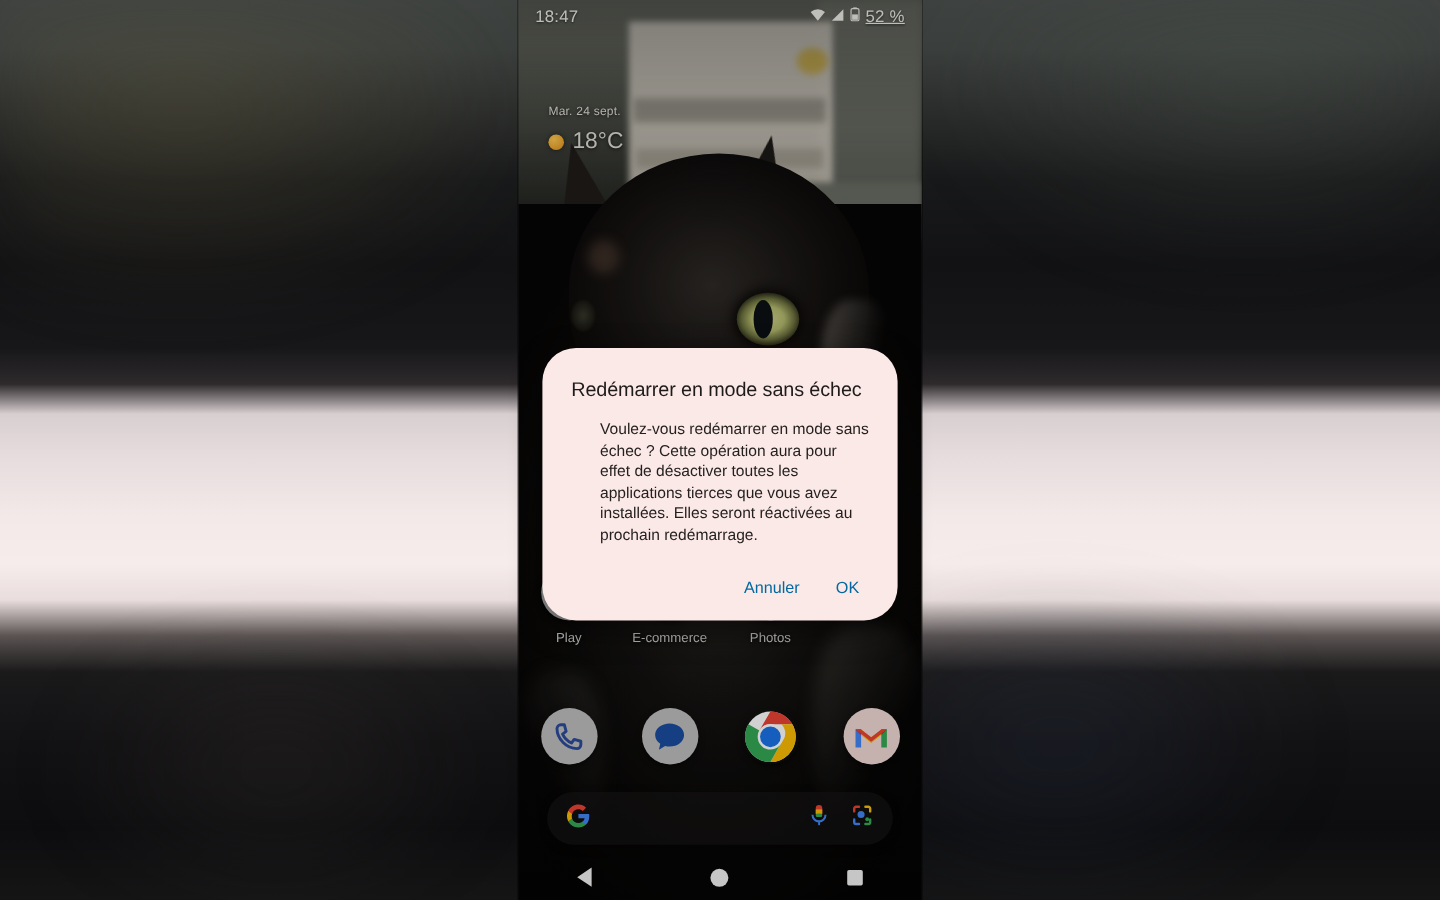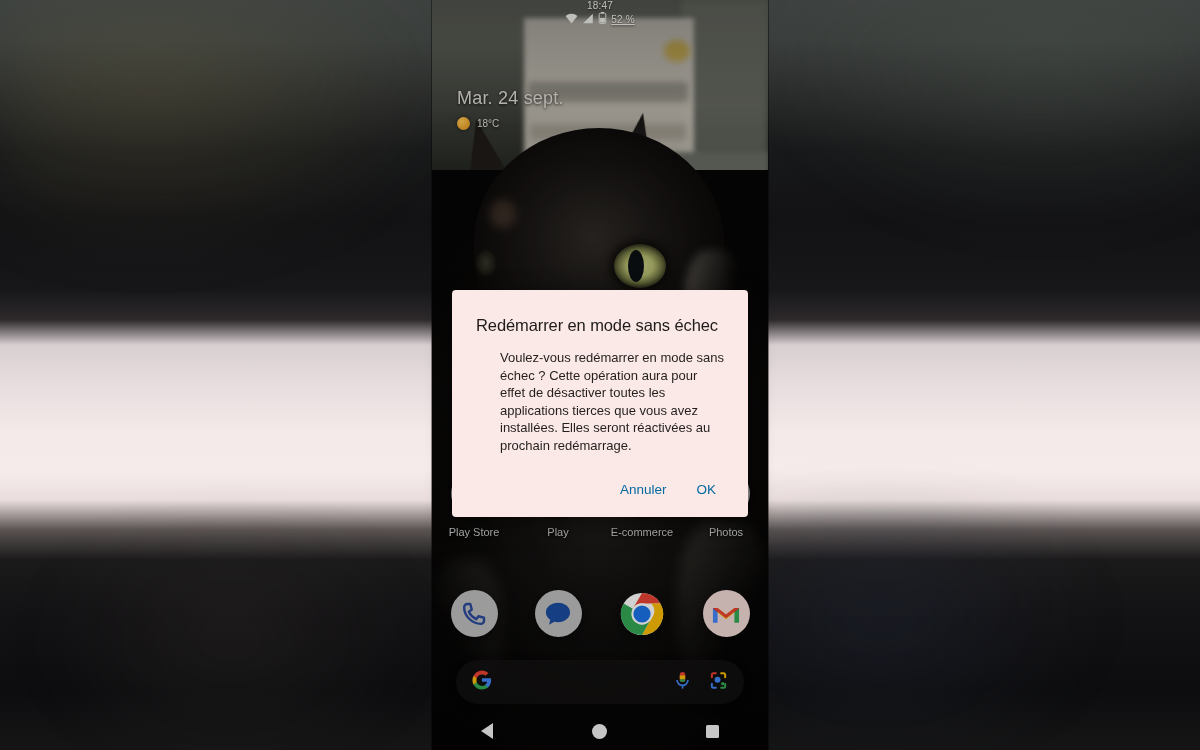--- a/index.html
+++ b/index.html
@@ -133,35 +133,34 @@
   .wp-scrim {
     position:absolute; inset:0;
     background:linear-gradient(180deg, rgba(0,0,0,.28) 0%, rgba(0,0,0,.05) 14%, rgba(0,0,0,0) 30%, rgba(0,0,0,.1) 70%, rgba(0,0,0,.35) 100%);
   }
 
   
   #statusbar {
     position:absolute; left:0; top:0; width:336px; height:26px;
     display:flex; align-items:center; justify-content:space-between;
     padding:0 14px;
-    color:#e8e8e4; font-size:10px; letter-spacing:.2px;
+    color:#e8e8e4; font-size:14px; letter-spacing:.2px;
     text-shadow:0 1px 2px rgba(0,0,0,.6);
     z-index:5;
-    flex-direction:column;
   }
   #status-right { display:flex; align-items:center; gap:4px;text-decoration:underline; }
   .sb-icon { display:inline-block; }
 
   
   #widget {
     position:absolute; left:25px; top:88px; z-index:5;
     color:#ddd9d4; text-shadow:0 1px 3px rgba(0,0,0,.75);
   }
-  #widget-date { font-size:18px; letter-spacing:.2px; }
-  #widget-weather { display:flex; align-items:center; gap:7px; margin-top:8px; font-size:10px; }
+  #widget-date { font-size:10px; letter-spacing:.2px; }
+  #widget-weather { display:flex; align-items:center; gap:7px; margin-top:8px; font-size:19px; }
   .sun-dot {
     width:13px; height:13px; border-radius:50%;
     background:radial-gradient(circle at 35% 32%, #ffc751, #e8a02b 70%, #c9831d);
     box-shadow:0 0 4px rgba(0,0,0,.5);
   }
 
   
   #app-grid {
     position:absolute; left:0; top:470px; width:336px;
     display:grid; grid-template-columns:repeat(4,1fr); z-index:4;
@@ -215,21 +214,21 @@
   }
   .nav-home { width:15px; height:15px; border-radius:50%; background:#f2f2f2; }
   .nav-recents { width:13px; height:13px; background:#f2f2f2; border-radius:1.5px; }
 
   
   #scrim-dialog {
     position:absolute; inset:0; z-index:8; background:rgba(0,0,0,.18);
   }
   #dialog {
     position:absolute; left:452px; top:290px; width:296px; min-height:172px;
-    background:#fbe9e7; border-radius:4px;
+    background:#fbe9e7; border-radius:28px;
     padding:26px 24px 14px 24px;
     z-index:10;
     box-shadow:0 8px 26px rgba(0,0,0,.45);
     font-family:"Liberation Sans", sans-serif;
   }
   #dialog-title {
     font-size:16.5px; color:#1e1b19; letter-spacing:-.1px;
     margin-bottom:14px;
   }
   #dialog-message {
@@ -301,32 +300,20 @@
   <div id="widget">
     <div id="widget-date">Mar. 24 sept.</div>
     <div id="widget-weather">
       <span class="sun-dot"></span>
       <span>18°C</span>
     </div>
   </div>
 
   <div id="app-grid">
 
-    <div class="app">
-      <div class="app-icon bg-grey">
-        <svg width="26" height="28" viewBox="0 0 28 30">
-          <path d="M3 1 L19 15 L3 29 Z" fill="#00a0e9"></path>
-          <path d="M3 1 L19 15 L3 29 Z" fill="none"></path>
-          <path d="M3 1 L14.8 11.3 L3 15 Z" fill="#34a853"></path>
-          <path d="M3 15 L14.8 18.7 L3 29 Z" fill="#ea4335"></path>
-          <path d="M14.8 11.3 L25 15 L14.8 18.7 L19 15 Z" fill="#fbbc04"></path>
-        </svg>
-      </div>
-      <div class="app-label">Play Store</div>
-    </div>
 
     <div class="app">
       <div class="app-icon bg-grey">
         <svg width="28" height="22" viewBox="0 0 30 23">
           <path d="M2 21 L2 6 L15 15 L28 6 L28 21" fill="none"></path>
           <path d="M1 21 L1 5 L7 5 L15 12 L23 5 L29 5 L29 21 L24 21 L24 10 L15 17 L6 10 L6 21 Z" fill="#ea4335"></path>
           <path d="M1 21 L1 5 L6 5 L6 21 Z" fill="#4285f4"></path>
           <path d="M24 21 L24 5 L29 5 L29 21 Z" fill="#34a853"></path>
           <path d="M6 10 L6 21 L1 21 L1 5 L15 16 L29 5 L29 21 L24 21 L24 10 L15 17 Z" fill="none"></path>
           <path d="M6 5 L15 12 L24 5 L24 10 L15 17 L6 10 Z" fill="#fbbc04"></path>

